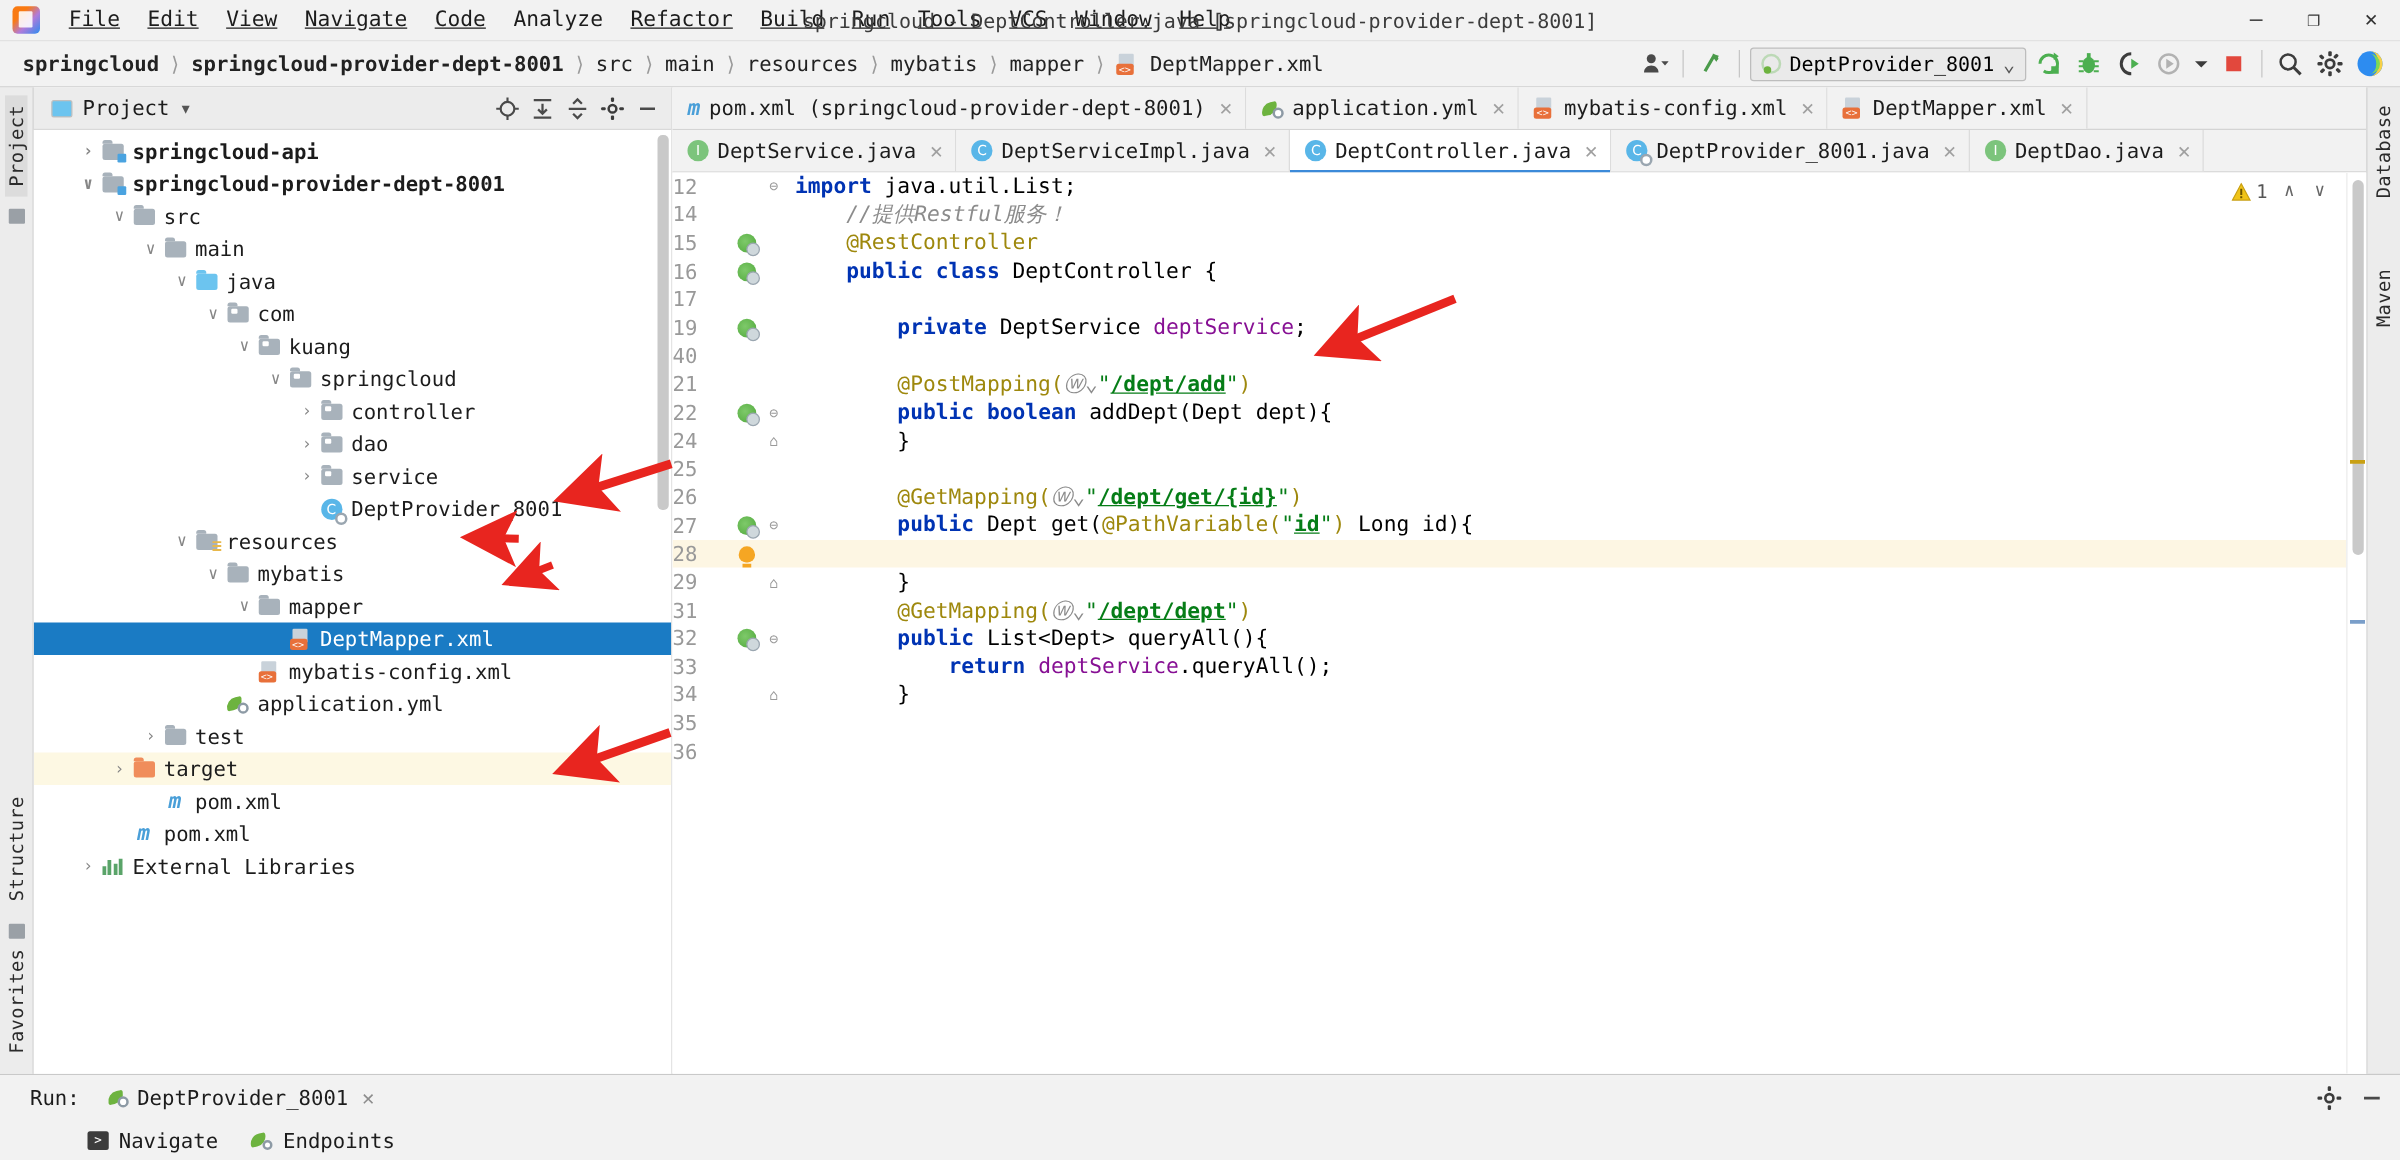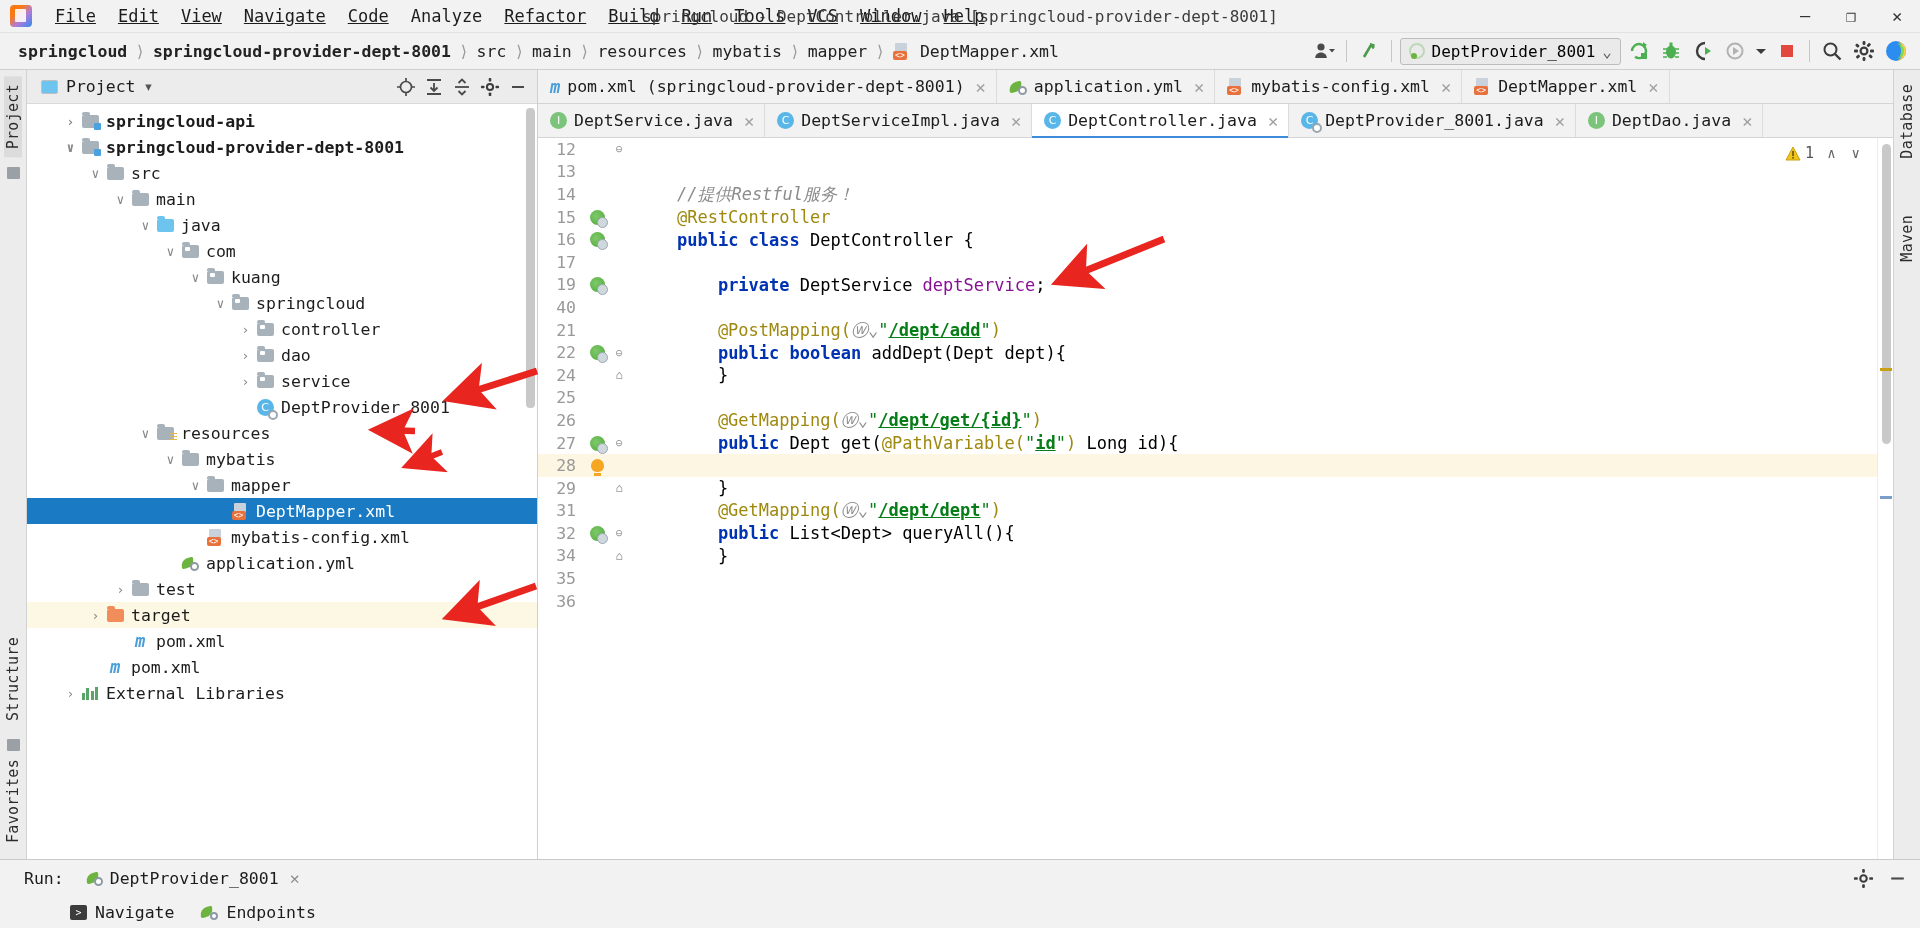--- a/index.html
+++ b/index.html
@@ -134,21 +134,21 @@
   .tab .x { color: #a0a0a0; font-size: 17px; margin-left: 4px; }
 
   .codearea { flex: 1; display: flex; min-height: 0; position: relative; background: #fff; overflow: hidden; }
   .codelines { position: relative; }
   .cline {
     display: flex; align-items: center; height: 22.6px;
     font-family: "DejaVu Sans Mono", monospace; font-size: 17px; white-space: pre;
   }
   .cline.cur { background: #fdf6e3; }
   .lnum {
-    width: 46px; text-align: right; color: #999; flex: none; padding-right: 8px;
+    width: 46px; text-align: left; color: #999; flex: none; padding-right: 8px;
     font-size: 16.5px; user-select: none;
   }
   .gicon { width: 26px; flex: none; display: flex; align-items: center; justify-content: center; }
   .fold { width: 18px; flex: none; display: flex; align-items: center; justify-content: center; color: #9a9a9a; font-size: 12px; }
   .ctext { padding-left: 8px; flex: 1; }
   .sel-bg { background: #e4e4f8; }
 
   
   .kw  { color: #0033b3; font-weight: bold; }
   .str { color: #067d17; }
@@ -694,38 +694,38 @@
           </div>
           <div class="tab">
             <span class="classicon iface">I</span>
             <span>DeptDao.java</span>
             <span class="x">✕</span>
           </div>
         </div>
 
       <div class="codearea">
         <div class="codelines" id="codelines" style="flex:1;min-width:0;position:relative;">
-            <div class="cline"><span class="lnum">12</span><span class="gicon"></span><span class="fold">⊖</span></div>
-            <div class="cline"><span class="lnum">13</span><span class="gicon"></span><span class="fold"></span><span class="ctext"></span></div>
+            <div class="cline"><span class="lnum">12</span><span class="gicon"></span><span class="fold">⊖</span><span class="ctext"><span class="kw">import</span><span class="idl"> java.util.List;</span></span></div>
             <div class="cline"><span class="lnum">14</span><span class="gicon"></span><span class="fold"></span><span class="ctext"><span class="cmt">    //提供Restful服务！</span></span></div>
             <div class="cline"><span class="lnum">15</span><span class="gicon"><span class="gutter-run spring"></span></span><span class="fold"></span><span class="ctext"><span class="ann">    @RestController</span></span></div>
             <div class="cline"><span class="lnum">16</span><span class="gicon"><span class="gutter-run spring"></span></span><span class="fold"></span><span class="ctext"><span class="idl">    </span><span class="kw">public</span><span class="idl"> </span><span class="kw">class</span><span class="idl"> DeptController {</span></span></div>
             <div class="cline"><span class="lnum">17</span><span class="gicon"></span><span class="fold"></span><span class="ctext"></span></div>
             <div class="cline"><span class="lnum">19</span><span class="gicon"><span class="gutter-run spring"></span></span><span class="fold"></span><span class="ctext"><span class="idl">        </span><span class="kw">private</span><span class="idl"> DeptService </span><span class="fld">deptService</span><span class="idl">;</span></span></div>
             <div class="cline"><span class="lnum">40</span><span class="gicon"></span><span class="fold"></span><span class="ctext"></span></div>
             <div class="cline"><span class="lnum">21</span><span class="gicon"></span><span class="fold"></span><span class="ctext"><span class="ann">        @PostMapping(</span><span class="cmt">ⓦ⌄</span><span class="str">"</span><span class="strlink">/dept/add</span><span class="str">"</span><span class="ann">)</span></span></div>
             <div class="cline"><span class="lnum">22</span><span class="gicon"><span class="gutter-run spring"></span></span><span class="fold">⊖</span><span class="ctext"><span class="idl">        </span><span class="kw">public</span><span class="idl"> </span><span class="kw">boolean</span><span class="idl"> addDept(Dept dept){</span></span></div>
             <div class="cline"><span class="lnum">24</span><span class="gicon"></span><span class="fold">⌂</span><span class="ctext"><span class="idl">        }</span></span></div>
             <div class="cline"><span class="lnum">25</span><span class="gicon"></span><span class="fold"></span><span class="ctext"></span></div>
             <div class="cline"><span class="lnum">26</span><span class="gicon"></span><span class="fold"></span><span class="ctext"><span class="ann">        @GetMapping(</span><span class="cmt">ⓦ⌄</span><span class="str">"</span><span class="strlink">/dept/get/{id}</span><span class="str">"</span><span class="ann">)</span></span></div>
             <div class="cline"><span class="lnum">27</span><span class="gicon"><span class="gutter-run spring"></span></span><span class="fold">⊖</span><span class="ctext"><span class="idl">        </span><span class="kw">public</span><span class="idl"> Dept get(</span><span class="ann">@PathVariable(</span><span class="str">"</span><span class="strlink">id</span><span class="str">"</span><span class="ann">)</span><span class="idl"> Long id){</span></span></div>
             <div class="cline cur"><span class="lnum">28</span><span class="gicon"><span class="bulb"></span></span><span class="fold"></span></div>
             <div class="cline"><span class="lnum">29</span><span class="gicon"></span><span class="fold">⌂</span><span class="ctext"><span class="idl">        }</span></span></div>
             <div class="cline"><span class="lnum">31</span><span class="gicon"></span><span class="fold"></span><span class="ctext"><span class="ann">        @GetMapping(</span><span class="cmt">ⓦ⌄</span><span class="str">"</span><span class="strlink">/dept/dept</span><span class="str">"</span><span class="ann">)</span></span></div>
             <div class="cline"><span class="lnum">32</span><span class="gicon"><span class="gutter-run spring"></span></span><span class="fold">⊖</span><span class="ctext"><span class="idl">        </span><span class="kw">public</span><span class="idl"> List&lt;Dept&gt; queryAll(){</span></span></div>
+            <div class="cline"><span class="lnum">33</span><span class="gicon"></span><span class="fold"></span><span class="ctext"><span class="idl">            </span><span class="kw">return</span><span class="idl"> </span><span class="fld">deptService</span><span class="idl">.queryAll();</span></span></div>
             <div class="cline"><span class="lnum">34</span><span class="gicon"></span><span class="fold">⌂</span><span class="ctext"><span class="idl">        }</span></span></div>
             <div class="cline"><span class="lnum">35</span><span class="gicon"></span><span class="fold"></span><span class="ctext"></span></div>
             <div class="cline"><span class="lnum">36</span><span class="gicon"></span><span class="fold"></span><span class="ctext"></span></div>
           </div>
 
         <div class="inspect">
           <span class="warnbadge">
             <svg width="16" height="15" viewBox="0 0 16 15">
               <path d="M8 1 L15 14 H1 Z" fill="#f0c419" stroke="#c9a013" stroke-width="1"></path>
               <rect x="7.2" y="5" width="1.6" height="5" fill="#6b5400"></rect>

